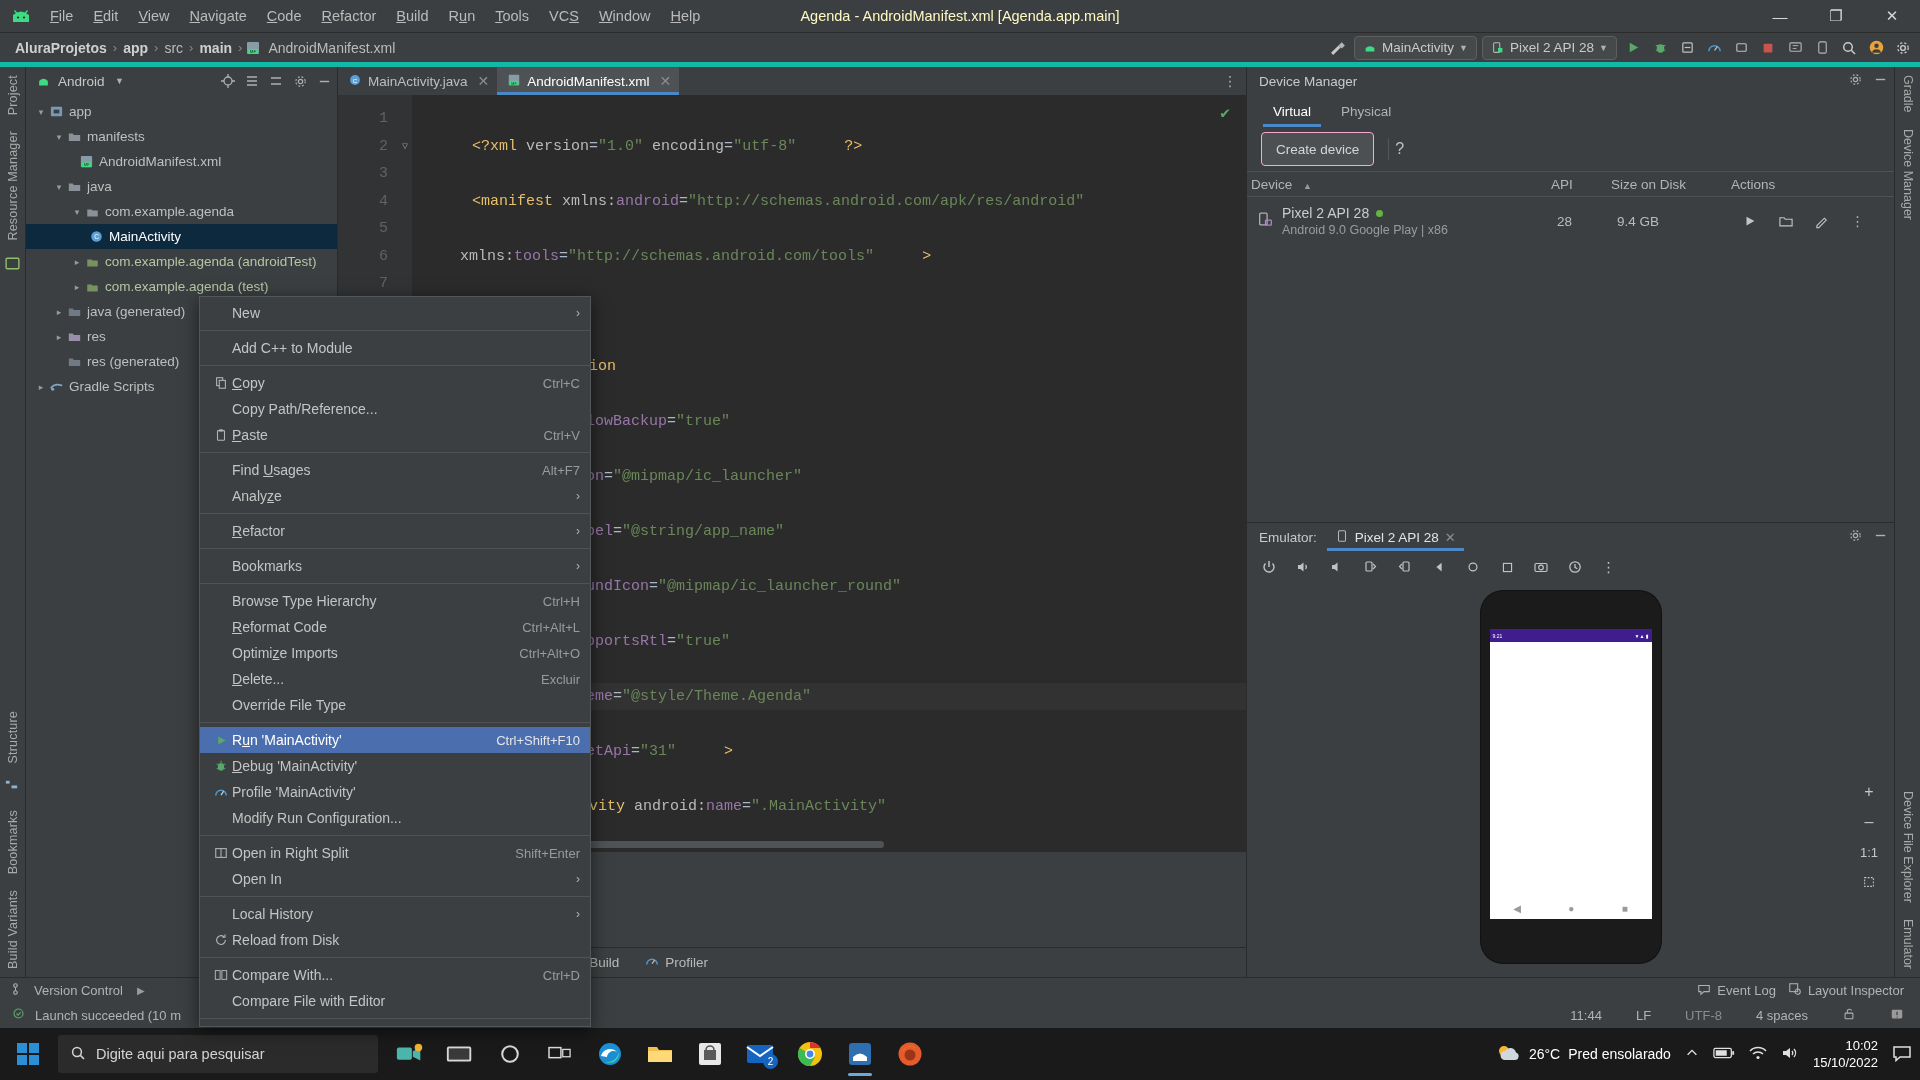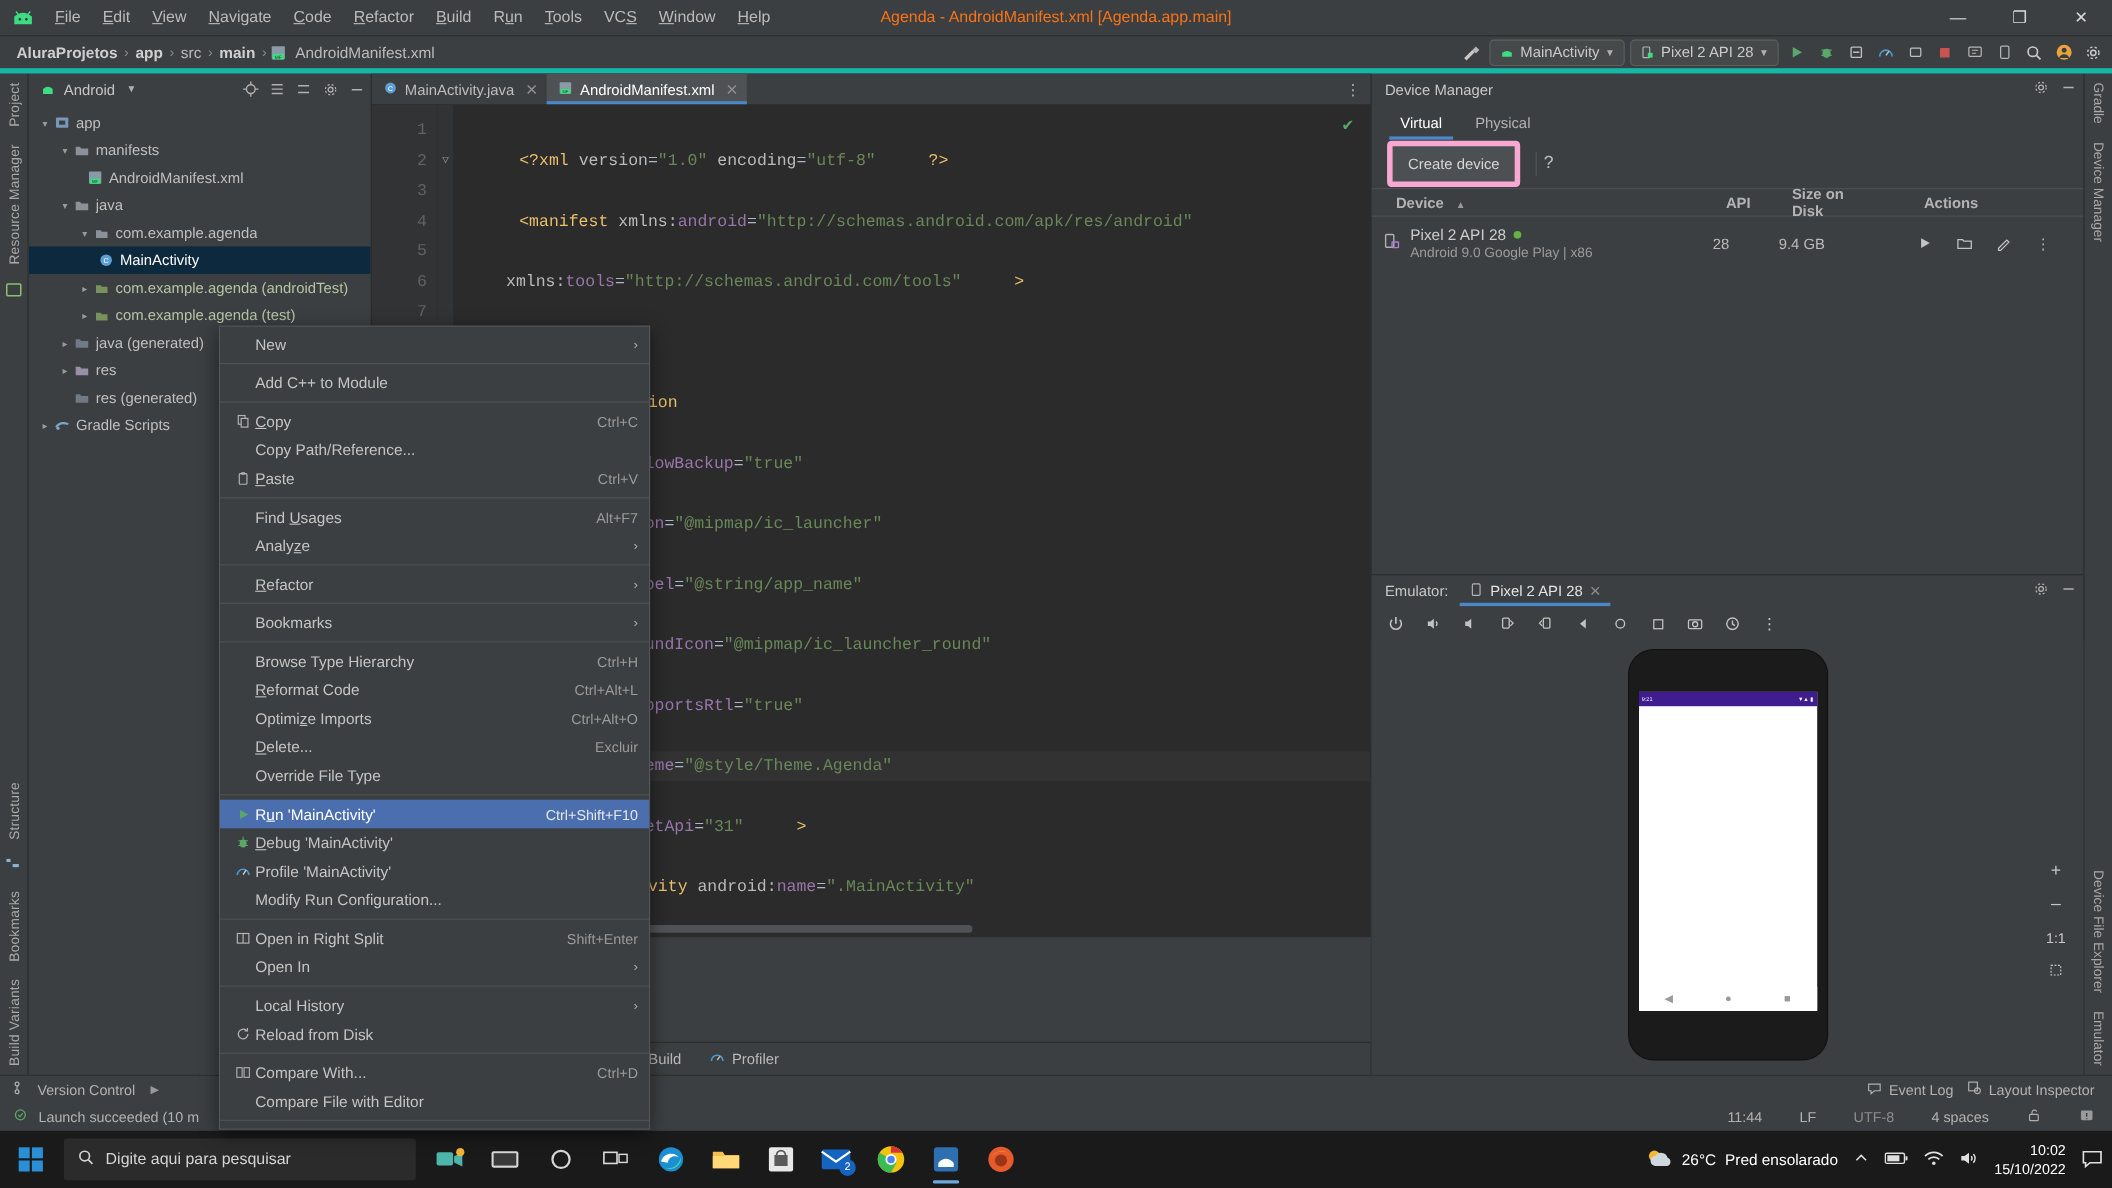--- a/index.html
+++ b/index.html
@@ -13,21 +13,21 @@
 
   
   .titlebar { height:33px; background:#3c3f41; display:flex; align-items:center;
               border-bottom:1px solid #2b2b2b; flex:0 0 33px; position:relative; }
   .droid { width:22px; height:20px; margin:0 8px 0 10px; position:relative; }
   .droid svg { display:block; }
   .menubar { display:flex; align-items:center; gap:0; }
   .menubar .mi { padding:3px 10px; font-size:14.5px; color:#bbbbbb; cursor:default; white-space:nowrap; }
   .menubar .mi u { text-decoration:underline; }
   .wintitle { position:absolute; left:0; right:0; text-align:center; font-size:14.5px;
-              color:#f97316; pointer-events:none; }
+              color:#fef9c3; pointer-events:none; }
   .winbtns { margin-left:auto; display:flex; height:33px; z-index:3; }
   .winbtn { width:56px; height:33px; display:flex; align-items:center; justify-content:center;
             color:#d8d8d8; font-size:15px; }
 
   
   .navbar { height:34px; background:#3c3f41; display:flex; align-items:center;
             padding:0 6px 0 12px; flex:0 0 34px; border-bottom:5px solid #14b8a6; gap:0; }
   .crumb { font-size:14px; color:#bbbbbb; padding:0 3px; white-space:nowrap; }
   .crumb.bold { font-weight:bold; color:#cfcfcf; }
   .crumb-sep { color:#8a8a8a; padding:0 3px; font-size:13px; }
@@ -106,27 +106,27 @@
                 background:#3c3f41; border-left:1px solid #2b2b2b; min-width:0; }
   .panel-head { height:28px; display:flex; align-items:center; padding:0 6px 0 12px; flex:0 0 28px;}
   .panel-title { font-size:13.5px; color:#c8c8c8; }
   .panel-head .sp { margin-left:auto; display:flex; gap:10px; align-items:center; }
   .dm-tabs { height:32px; display:flex; align-items:stretch; padding-left:12px; gap:2px; flex:0 0 32px; }
   .dm-tab { padding:0 14px; display:flex; align-items:center; font-size:13.5px; color:#b2b2b2;
             position:relative; }
   .dm-tab.active { color:#ffffff; }
   .dm-tab.active::after { content:""; position:absolute; left:4px; right:4px; bottom:0; height:3px; background:#4a88c7; }
   .dm-actions { height:44px; display:flex; align-items:center; padding-left:14px; gap:14px; flex:0 0 44px; }
-  .btn { height:27px; padding:16px 14px; border:5px solid #f9a8d4; background:#4c5052; border-radius:4px;
+  .btn { height:27px; padding:16px 14px; border:1px solid #f9a8d4; background:#4c5052; border-radius:4px;
          color:#d6d6d6; font-size:13.5px; display:flex; align-items:center; }
   .qmark { font-size:16px; color:#c0c0c0; padding-left:6px; border-left:1px solid #565656; height:22px; display:flex; align-items:center; padding-right:4px;}
   .dm-tablehead { height:26px; display:flex; align-items:center; background:#3c3f41;
                   border-top:1px solid #4e5254; border-bottom:1px solid #4e5254; font-size:13.5px;
                   color:#b4b4b4; flex:0 0 26px; }
-  .th { padding:0 22px;font-weight:bold; }
+  .th { padding:0 4px; }
   .th.device { width:300px; }
   .th.api { width:60px; }
   .th.size { width:120px; }
   .th.actions { flex:1; }
   .dm-row { height:48px; display:flex; align-items:center; font-size:13.5px; flex:0 0 48px; }
   .dm-row .cell { padding:0 10px; display:flex; align-items:center; }
   .dev-name { font-size:14px; color:#cccccc; display:flex; align-items:center; gap:7px; }
   .dev-sub { font-size:12.5px; color:#9b9b9b; margin-top:2px; }
   .greendot { width:7px; height:7px; border-radius:50%; background:#62b543; display:inline-block; }
   .act-ic { width:26px; height:24px; display:flex; align-items:center; justify-content:center; color:#b5b5b5; }

